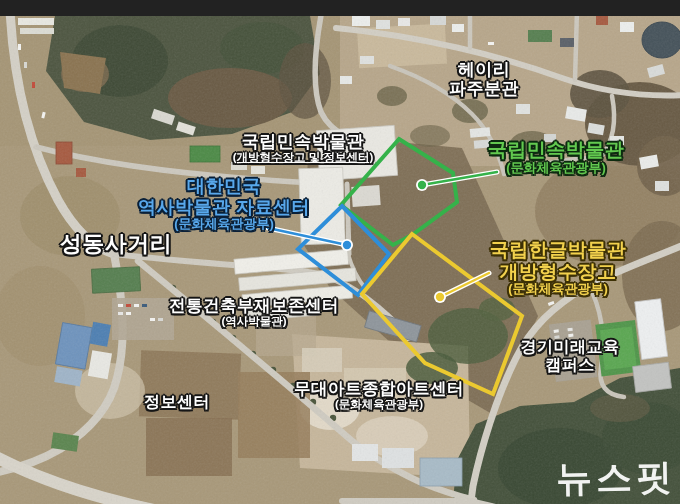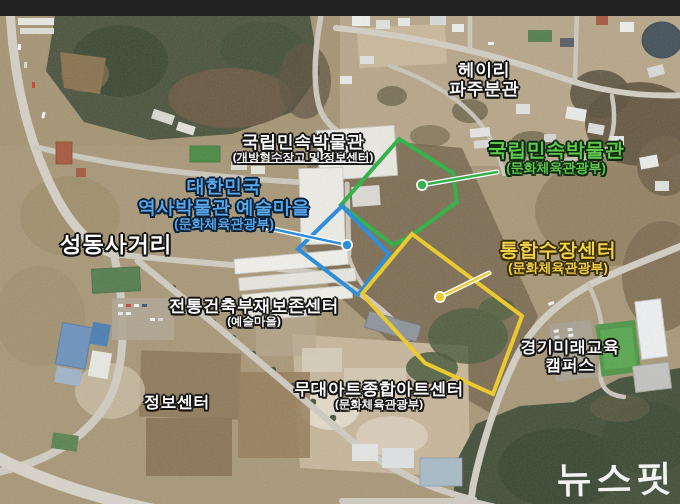--- a/index.html
+++ b/index.html
@@ -259,36 +259,37 @@
     <span class="ln" style="font-size:11.5px;letter-spacing:0;text-decoration:underline;">(개방형수장고 및 정보센터)</span>
   </div>
 
   <div class="lbl sh oc-green" style="left: 556px; top: 123px; font-size: 19px; color: rgb(98, 201, 79);">
     <span class="ln">국립민속박물관</span>
     <span class="ln" style="font-size:13px;letter-spacing:0;">(문화체육관광부)</span>
   </div>
 
   <div class="lbl sh oc-blue" style="left: 224px; top: 160px; font-size: 18px; color: rgb(88, 168, 236);">
     <span class="ln">대한민국</span>
-    <span class="ln">역사박물관 예술마을</span>
+    <span class="ln">역사박물관 자료센터</span>
     <span class="ln" style="font-size:13px;letter-spacing:0;">(문화체육관광부)</span>
   </div>
 
   <div class="lbl sh oc-black" style="left: 116px; top: 215px; font-size: 22px; color: rgb(255, 255, 255);">
     <span class="ln">성동사거리</span>
   </div>
 
   <div class="lbl sh oc-yellow" style="left: 558px; top: 223px; font-size: 19px; color: rgb(242, 209, 77);">
-    <span class="ln">통합수장센터</span>
+    <span class="ln">국립한글박물관</span>
+    <span class="ln">개방형수장고</span>
     <span class="ln" style="font-size:13px;letter-spacing:0;">(문화체육관광부)</span>
   </div>
 
   <div class="lbl sh oc-black" style="left: 254px; top: 280px; font-size: 16.5px; color: rgb(255, 255, 255);">
     <span class="ln">전통건축부재보존센터</span>
-    <span class="ln" style="font-size:11.5px;letter-spacing:0;">(예술마을)</span>
+    <span class="ln" style="font-size:11.5px;letter-spacing:0;">(역사박물관)</span>
   </div>
 
   <div class="lbl sh oc-black" style="left: 570px; top: 322px; font-size: 16px; color: rgb(255, 255, 255);">
     <span class="ln">경기미래교육</span>
     <span class="ln">캠퍼스</span>
   </div>
 
   <div class="lbl sh oc-black" style="left: 177px; top: 377px; font-size: 16px; color: rgb(255, 255, 255);">
     <span class="ln">정보센터</span>
   </div>

